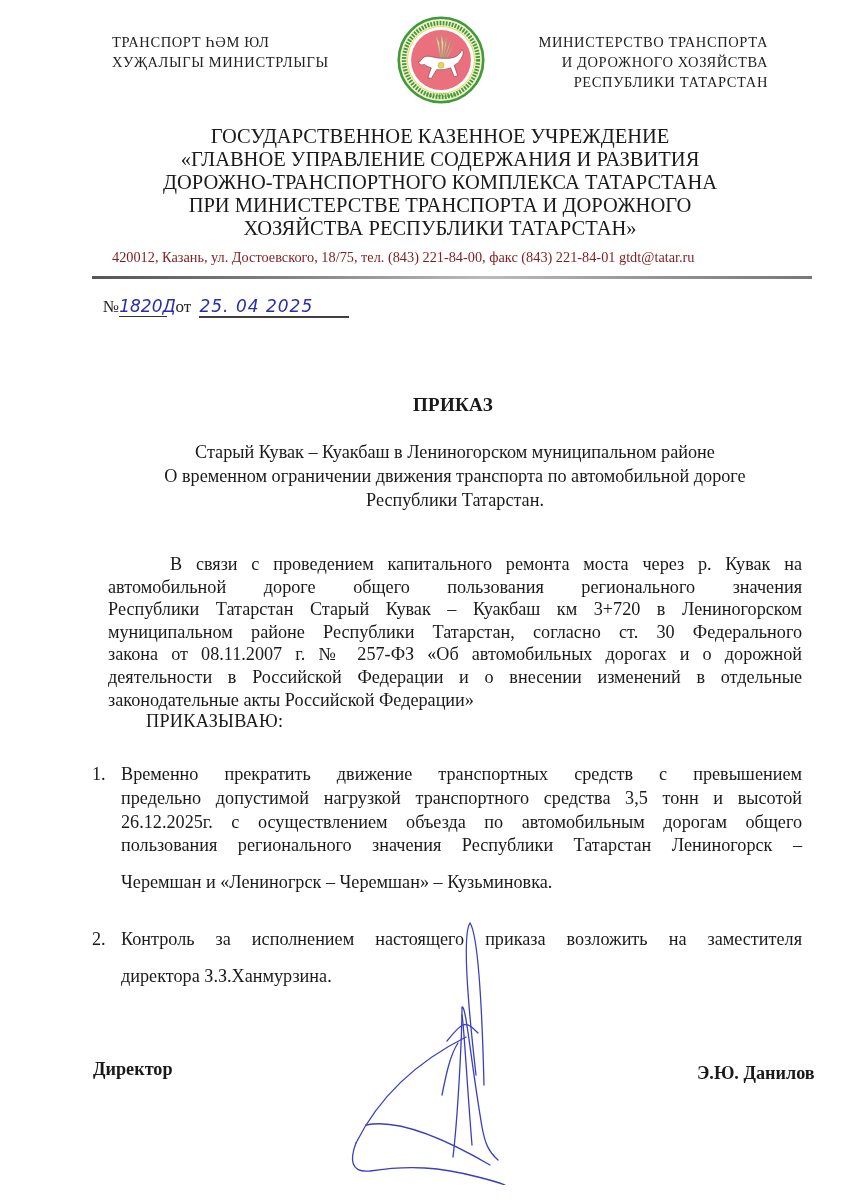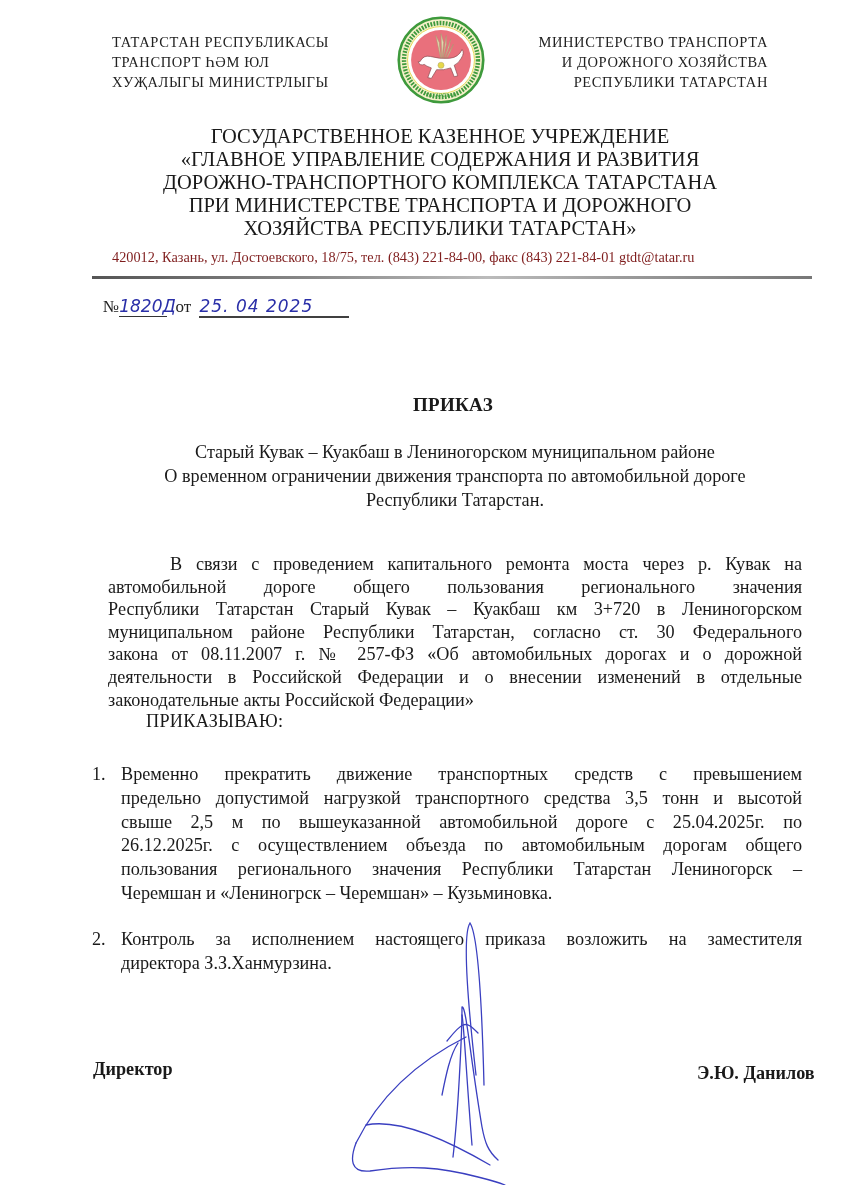--- a/index.html
+++ b/index.html
@@ -33,33 +33,32 @@
   .body { left: 108px; width: 694px; top: 553px; font-size: 18.2px; line-height: 22.6px; }
   .body .line { display: block; text-align: justify; text-align-last: justify; height: 22.6px; white-space: nowrap; overflow: visible; }
   .body .line.last { text-align-last: left; }
   .body .line.indent { padding-left: 62px; }
   .orders-word { left: 146px; top: 711px; font-size: 18.2px; letter-spacing: 0.3px; }
 
   .item { left: 92px; width: 710px; font-size: 18.2px; line-height: 23.8px; }
   .item .num { position: absolute; left: 0; top: 0; width: 26px; }
   .item .txt { position: absolute; left: 29px; right: 0; top: 0; }
   .item .txt span { display: block; white-space: nowrap; text-align: justify; text-align-last: justify; height: 23.8px; }
-  .item .txt span.last { text-align-last: left; }
+  .item .txt span.last { text-align-last: left; margin-top: 13px; }
   .item1 { top: 763px; height: 170px; }
   .item2 { top: 928px; height: 50px; }
 
   .sig-role { left: 93px; top: 1059px; font-weight: bold; font-size: 18.2px; }
   .sig-name { left: 650px; top: 1063px; font-weight: bold; font-size: 18.2px; white-space: nowrap; margin-left: 47px; }
   .signature { left: 350px; top: 915px; width: 280px; height: 270px; pointer-events: none; }
 </style>
 </head>
 <body>
 
 <div class="abs hdr-left">
-  <span class="hdr-line">ТАТАРСТАН РЕСПУБЛИКАСЫ</span>
   <span class="hdr-line">ТРАНСПОРТ ҺӘМ ЮЛ</span>
   <span class="hdr-line">ХУҖАЛЫГЫ МИНИСТРЛЫГЫ</span>
 </div>
 
 <svg class="abs emblem" viewBox="0 0 100 100">
   <circle cx="50" cy="50" r="48" fill="#f4f0c8" stroke="#3e9a3c" stroke-width="3"></circle>
   <circle cx="50" cy="50" r="42" fill="none" stroke="#3e9a3c" stroke-width="5" stroke-dasharray="2 1.5"></circle>
   <circle cx="50" cy="50" r="38" fill="#ffffff" stroke="#e6d84a" stroke-width="1"></circle>
   <circle cx="50" cy="50" r="34" fill="#e9707c"></circle>
 
@@ -116,21 +115,20 @@
   <span class="line last">законодательные акты Российской Федерации»</span>
 </div>
 
 <div class="abs orders-word">ПРИКАЗЫВАЮ:</div>
 
 <div class="abs item item1">
   <span class="num">1.</span>
   <div class="txt">
     <span>Временно прекратить движение транспортных средств с превышением</span>
     <span>предельно допустимой нагрузкой транспортного средства 3,5 тонн и высотой</span>
-    <span>свыше 2,5 м по вышеуказанной автомобильной дороге с 25.04.2025г. по</span>
     <span>26.12.2025г. с осуществлением объезда по автомобильным дорогам общего</span>
     <span>пользования регионального значения Республики Татарстан Лениногорск –</span>
     <span class="last">Черемшан и «Лениногрск – Черемшан» – Кузьминовка.</span>
   </div>
 </div>
 
 <div class="abs item item2">
   <span class="num">2.</span>
   <div class="txt">
     <span>Контроль за исполнением настоящего приказа возложить на заместителя</span>

